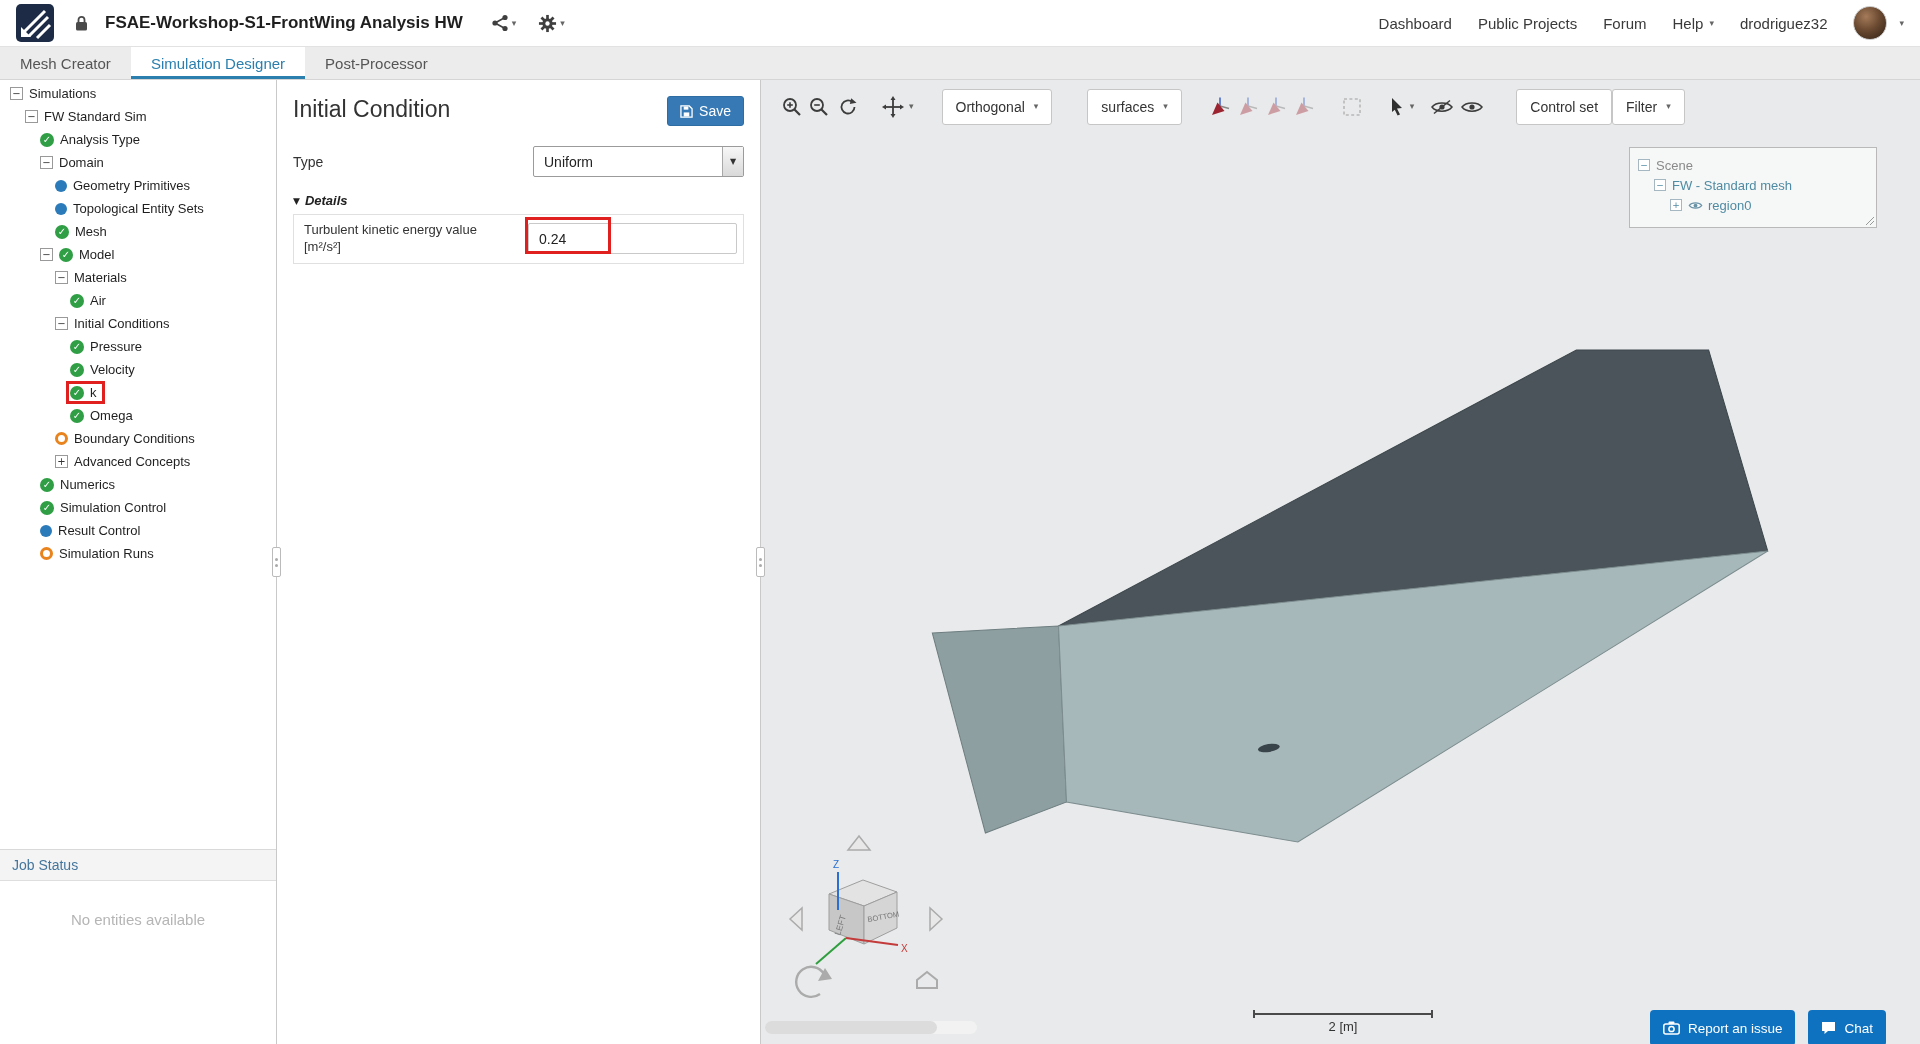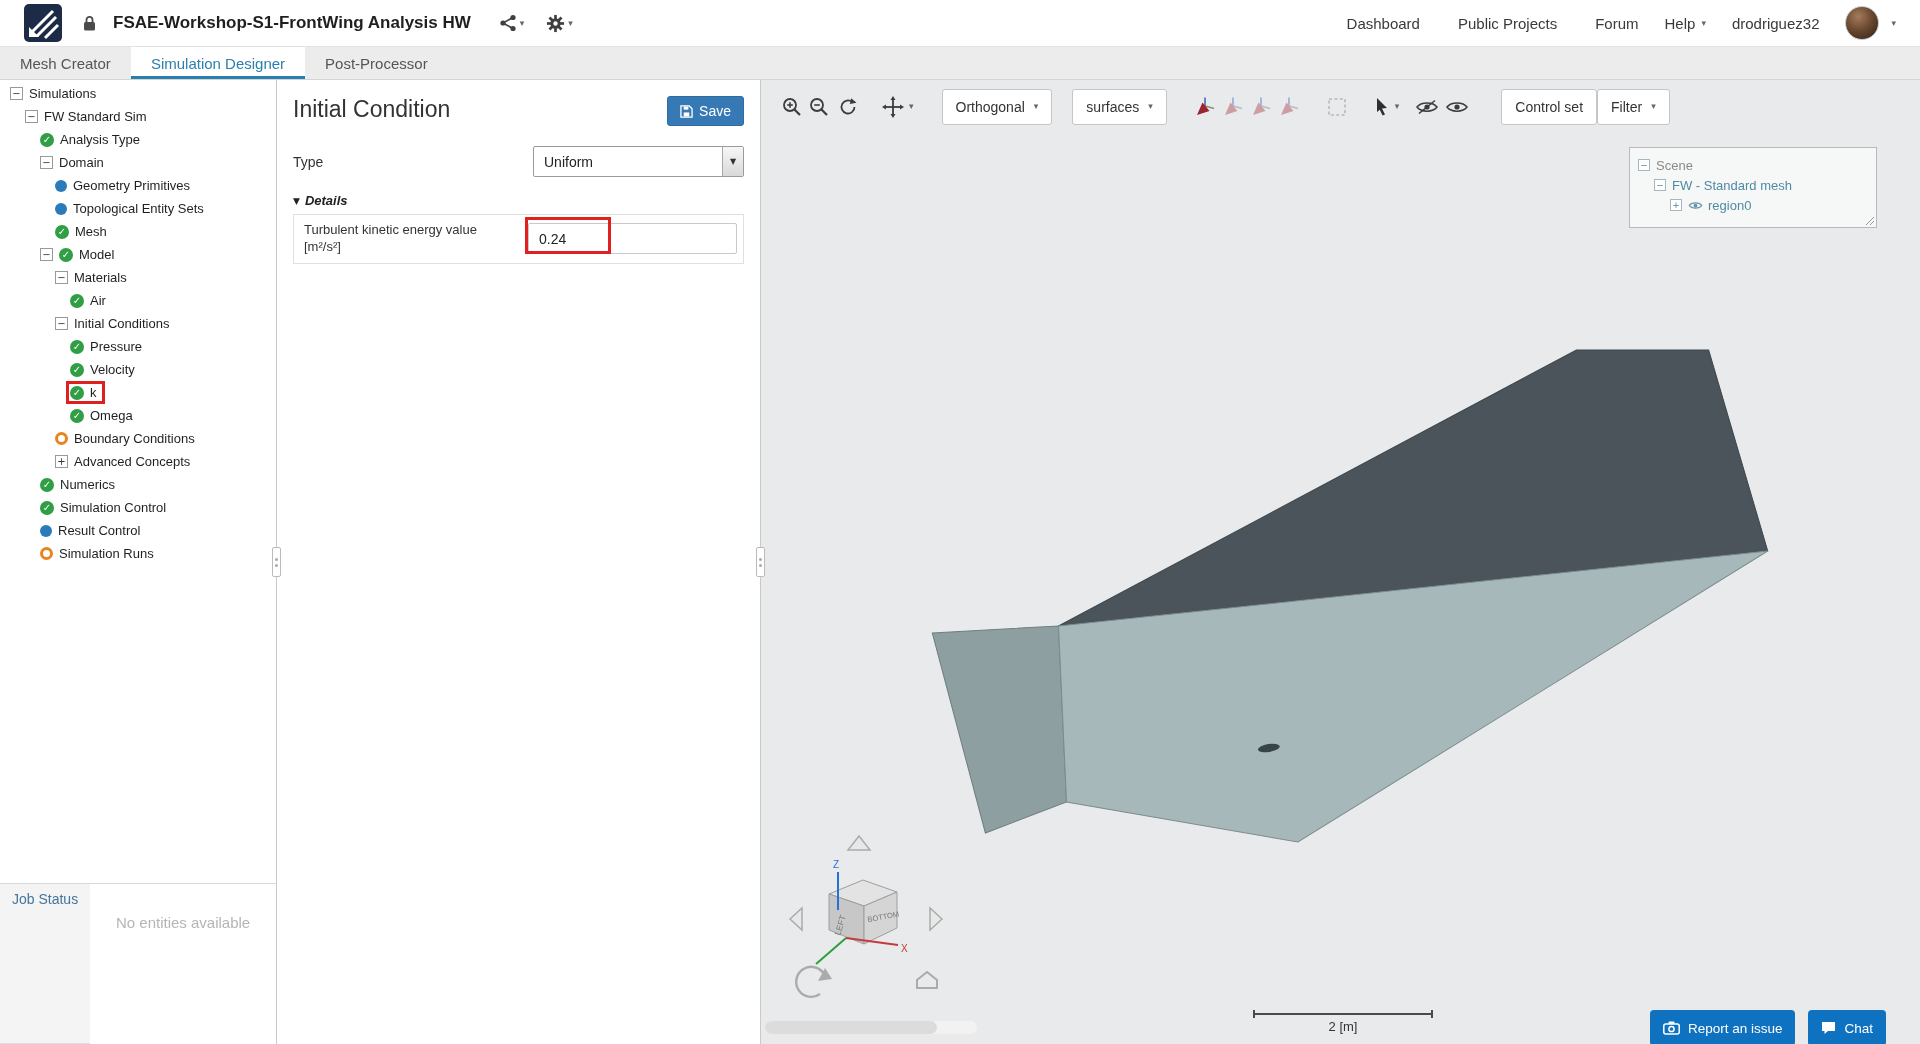--- a/index.html
+++ b/index.html
@@ -1,29 +1,29 @@
 <!DOCTYPE html>
 <html><head>
 <meta charset="utf-8">
 <style>
   *{box-sizing:border-box;margin:0;padding:0}
   html,body{width:1920px;height:1044px;overflow:hidden}
   body{font-family:"Liberation Sans",sans-serif;background:#fff;color:#222}
   .sym{font-family:"DejaVu Sans",sans-serif}
 
   
-  .header{height:47px;display:flex;align-items:center;padding:0 24px;background:#fff;border-bottom:1px solid #e2e2e2;position:relative;z-index:6}
+  .header{height:47px;display:flex;align-items:center;padding:0 16px;background:#fff;border-bottom:1px solid #e2e2e2;position:relative;z-index:6}
   .logo{width:38px;height:38px;flex:0 0 auto;cursor:pointer}
   .lockwrap{margin-left:20px;display:flex;align-items:center}
   .proj-title{margin-left:16px;font-size:17px;font-weight:bold;color:#1f1f1f}
   .hicon-group{display:flex;align-items:center;margin-left:28px;gap:3px;cursor:pointer}
   .hicon-group + .hicon-group{margin-left:22px}
   .chev{font-size:9px;color:#666;line-height:1}
   .header-right{margin-left:auto;display:flex;align-items:center;gap:26px;font-size:15px;color:#3a3a3a}
-  .hnav{display:flex;gap:38px}
+  .hnav{display:flex;gap:26px}
   .hnav-item{cursor:pointer;white-space:nowrap}
   .help{display:flex;align-items:center;gap:6px;cursor:pointer}
   .username{cursor:pointer}
   .avatar{width:34px;height:34px;border-radius:50%;border:1px solid #c9c9c9;cursor:pointer;
           background:radial-gradient(circle at 38% 30%,#a57b5a 0%,#6b4a31 45%,#2e2015 100%)}
   .acct-chev{margin-left:-14px;cursor:pointer}
 
   
   .tabbar{height:33px;background:#ececec;display:flex;border-bottom:1px solid #d5d5d5}
   .tab{padding:0 20px;display:flex;align-items:center;font-size:15px;color:#555;cursor:pointer}
@@ -38,21 +38,21 @@
   .tree{flex:1;overflow:hidden;padding-top:2px}
   .tree-row{display:flex;align-items:center;height:23px;padding-left:6px;font-size:13px;color:#1f1f1f;cursor:pointer;white-space:nowrap}
   .ind{flex:0 0 auto;height:1px}
   .row-main{display:inline-flex;align-items:center;border:3px solid transparent;padding:1px 5px 1px 1px}
   .tree-row.highlighted .row-main{border-color:#e01f1f}
   .exp{flex:0 0 auto;width:13px;height:13px;border:1px solid #999;background:#fff;color:#333;font-size:10px;line-height:11px;text-align:center;margin-right:6px;cursor:pointer}
   .st{flex:0 0 auto;margin-right:6px}
   .st.check{width:14px;height:14px;border-radius:50%;background:#2f9e44;color:#fff;font-size:10px;line-height:14px;text-align:center;font-weight:bold}
   .st.bdot{width:12px;height:12px;border-radius:50%;background:#2b7ab9}
   .st.ocirc{width:13px;height:13px;border-radius:50%;border:3px solid #e8831d;background:#fff}
-  .jobstatus{border-top:1px solid #d9d9d9;height:161px;display:flex;flex-direction:row}
+  .jobstatus{border-top:1px solid #d9d9d9;height:195px;display:flex;flex-direction:column}
   .jobstatus-header{background:#f4f4f4;border-bottom:1px solid #dedede;padding:7px 12px;font-size:14px;color:#44759c}
   .jobstatus-body{flex:1;background:#fff;text-align:center;padding-top:30px;font-size:15px;color:#b5b5b5}
   .grip{position:absolute;right:-5px;top:50%;transform:translateY(-50%);width:9px;height:30px;background:#fff;border:1px solid #bbb;border-radius:2px;z-index:5;display:flex;flex-direction:column;align-items:center;justify-content:center;gap:3px;cursor:col-resize}
   .grip i{width:3px;height:3px;background:#aaa;border-radius:50%}
 
   
   .props{width:484px;border-right:1px solid #c9c9c9;background:#fff;position:relative}
   .props-header{display:flex;justify-content:space-between;align-items:flex-start;padding:16px 16px 0}
   .props-title{font-size:23px;color:#333}
   .save-btn{background:#3679b5;color:#fff;border:1px solid #2e6da4;border-radius:3px;font-size:14px;padding:6px 12px;display:flex;align-items:center;gap:6px;cursor:pointer}
@@ -464,21 +464,21 @@
               <polygon points="1,12 5,9.5 5,14.5"></polygon>
               <polygon points="23,12 19,9.5 19,14.5"></polygon>
             </g>
         </svg>
         <span class="chev sym">▾</span>
       </span>
       <div class="tbtn" style="margin-left:28px">
         <span>Orthogonal</span>
         <span class="chev sym">▾</span>
       </div>
-      <div class="tbtn" style="margin-left:20px">
+      <div class="tbtn" style="margin-left:35px">
         <span>surfaces</span>
         <span class="chev sym">▾</span>
       </div>
       <span class="tool-group" style="margin-left:26px">
         <span class="icon-btn">
           <svg width="24" height="24" viewBox="0 0 24 24">
               <line x1="12" y1="11" x2="12" y2="2.5" stroke="#4668c8" stroke-width="1.6"></line>
               <line x1="12" y1="11" x2="21" y2="13.5" stroke="#8a8a8a" stroke-width="1.3"></line>
               <polygon points="4,20 16.5,16 9.5,7.5" fill="#9c2430"></polygon>
             </svg>

